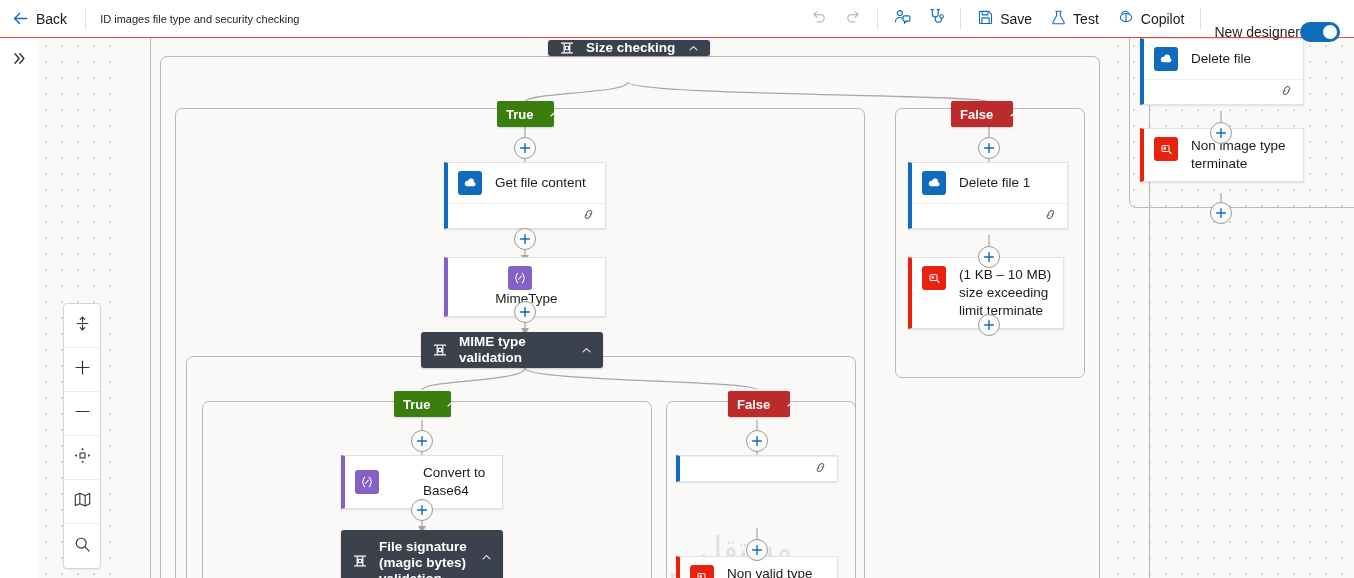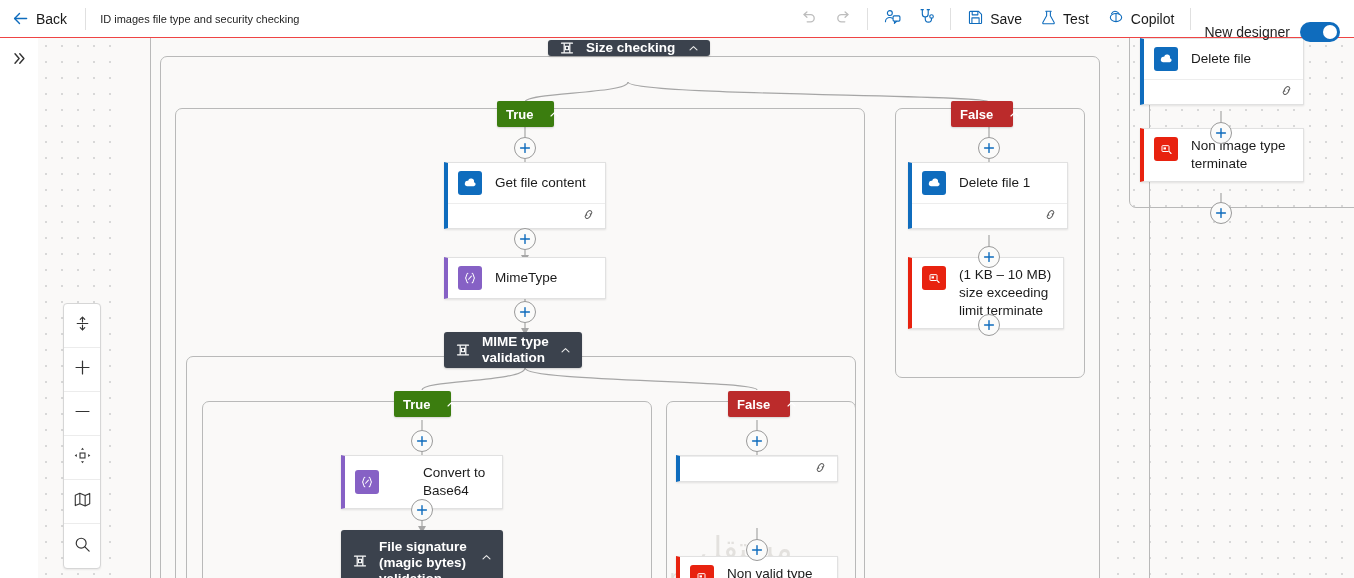--- a/index.html
+++ b/index.html
@@ -42,21 +42,21 @@
   }
   .tb-icon-btn.disabled { cursor: default; }
   .tb-cmd {
     display: flex; align-items: center; gap: 6px;
     height: 32px; padding: 0 9px;
     border-radius: 4px; cursor: pointer;
     font-size: 14px; color: #1a1a1a; white-space: nowrap;
   }
   .tb-divider { width: 1px; height: 22px; background: #e0e0e0; margin: 0 7px; }
   .designer-toggle-wrap {
-    display: flex; align-items: center; gap: 10px;
+    display: flex; align-items: center; 
     padding-right: 14px; padding-left: 6px; margin-top: 27px;
   }
   .designer-label { font-size: 14px; color: #242424; white-space: nowrap; }
   .toggle {
     width: 40px; height: 20px; border-radius: 10px;
     background: #0f6cbd; position: relative; cursor: pointer;
     flex: 0 0 auto;
   }
   .toggle .knob {
     position: absolute; top: 3px; right: 3px;
@@ -543,34 +543,34 @@
             <path d="M6.3 9.0 a2.2 2.2 0 0 1 0-3.1 l1.6-1.6 a2.2 2.2 0 0 1 3.1 3.1 l-0.8 0.8" stroke="#606060" stroke-width="1.1" stroke-linecap="round"></path>
             <path d="M9.7 7.0 a2.2 2.2 0 0 1 0 3.1 l-1.6 1.6 a2.2 2.2 0 0 1-3.1-3.1 l0.8-0.8" stroke="#606060" stroke-width="1.1" stroke-linecap="round"></path>
           </svg>
         </span>
       </div>
     </div>
   </div>
 
   <div class="node" style="left:406px; top:219px; width:162px;">
     <div class="card bl-purple">
-      <div class="card-main" style="min-height:30px;">
+      <div class="card-main" style="min-height:30px;flex-direction:column;">
         <span class="card-icon ic-purple">
           <svg width="16" height="16" viewBox="0 0 18 18" fill="none">
             <path d="M6.6 3.6 C5.0 3.6 5.2 7.4 4.0 9.0 c1.2 1.6 1.0 5.4 2.6 5.4" stroke="#fff" stroke-width="1.15" stroke-linecap="round" fill="none"></path>
             <path d="M11.4 3.6 c1.6 0 1.4 3.8 2.6 5.4 -1.2 1.6 -1.0 5.4 -2.6 5.4" stroke="#fff" stroke-width="1.15" stroke-linecap="round" fill="none"></path>
             <path d="M7.4 10.4 L10.6 6.8" stroke="#fff" stroke-width="1.15" stroke-linecap="round"></path>
           </svg>
         </span>
         <span class="card-title">MimeType</span>
       </div>
     </div>
   </div>
 
-  <div class="node" style="left:406px; top:294px; width:138px;">
+  <div class="node" style="left:383px; top:294px; width:182px;">
     <div class="scope-header" style="height:36px;">
       <span class="sh-icon">
         <svg width="16" height="16" viewBox="0 0 16 16" fill="none">
           <path d="M2.5 3.2 h11" stroke="#fff" stroke-width="1.2" stroke-linecap="round"></path>
           <path d="M2.5 12.8 h11" stroke="#fff" stroke-width="1.2" stroke-linecap="round"></path>
           <path d="M5.2 3.2 v9.6 M10.8 3.2 v9.6" stroke="#fff" stroke-width="1.2"></path>
           <rect x="6.4" y="6.3" width="3.2" height="3.4" stroke="#fff" stroke-width="1.1"></rect>
         </svg>
       </span>
       <span class="sh-title">MIME type validation</span>

